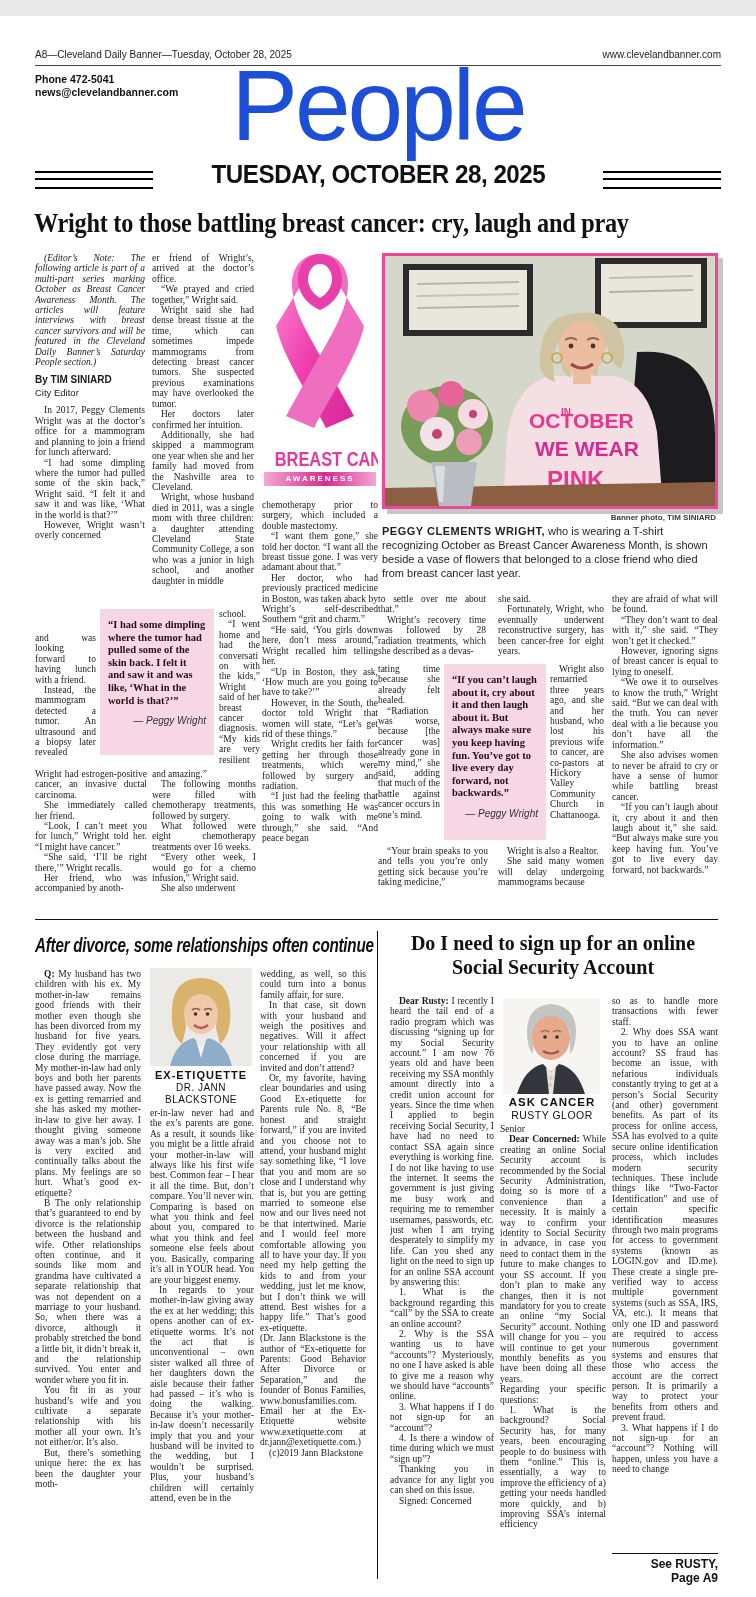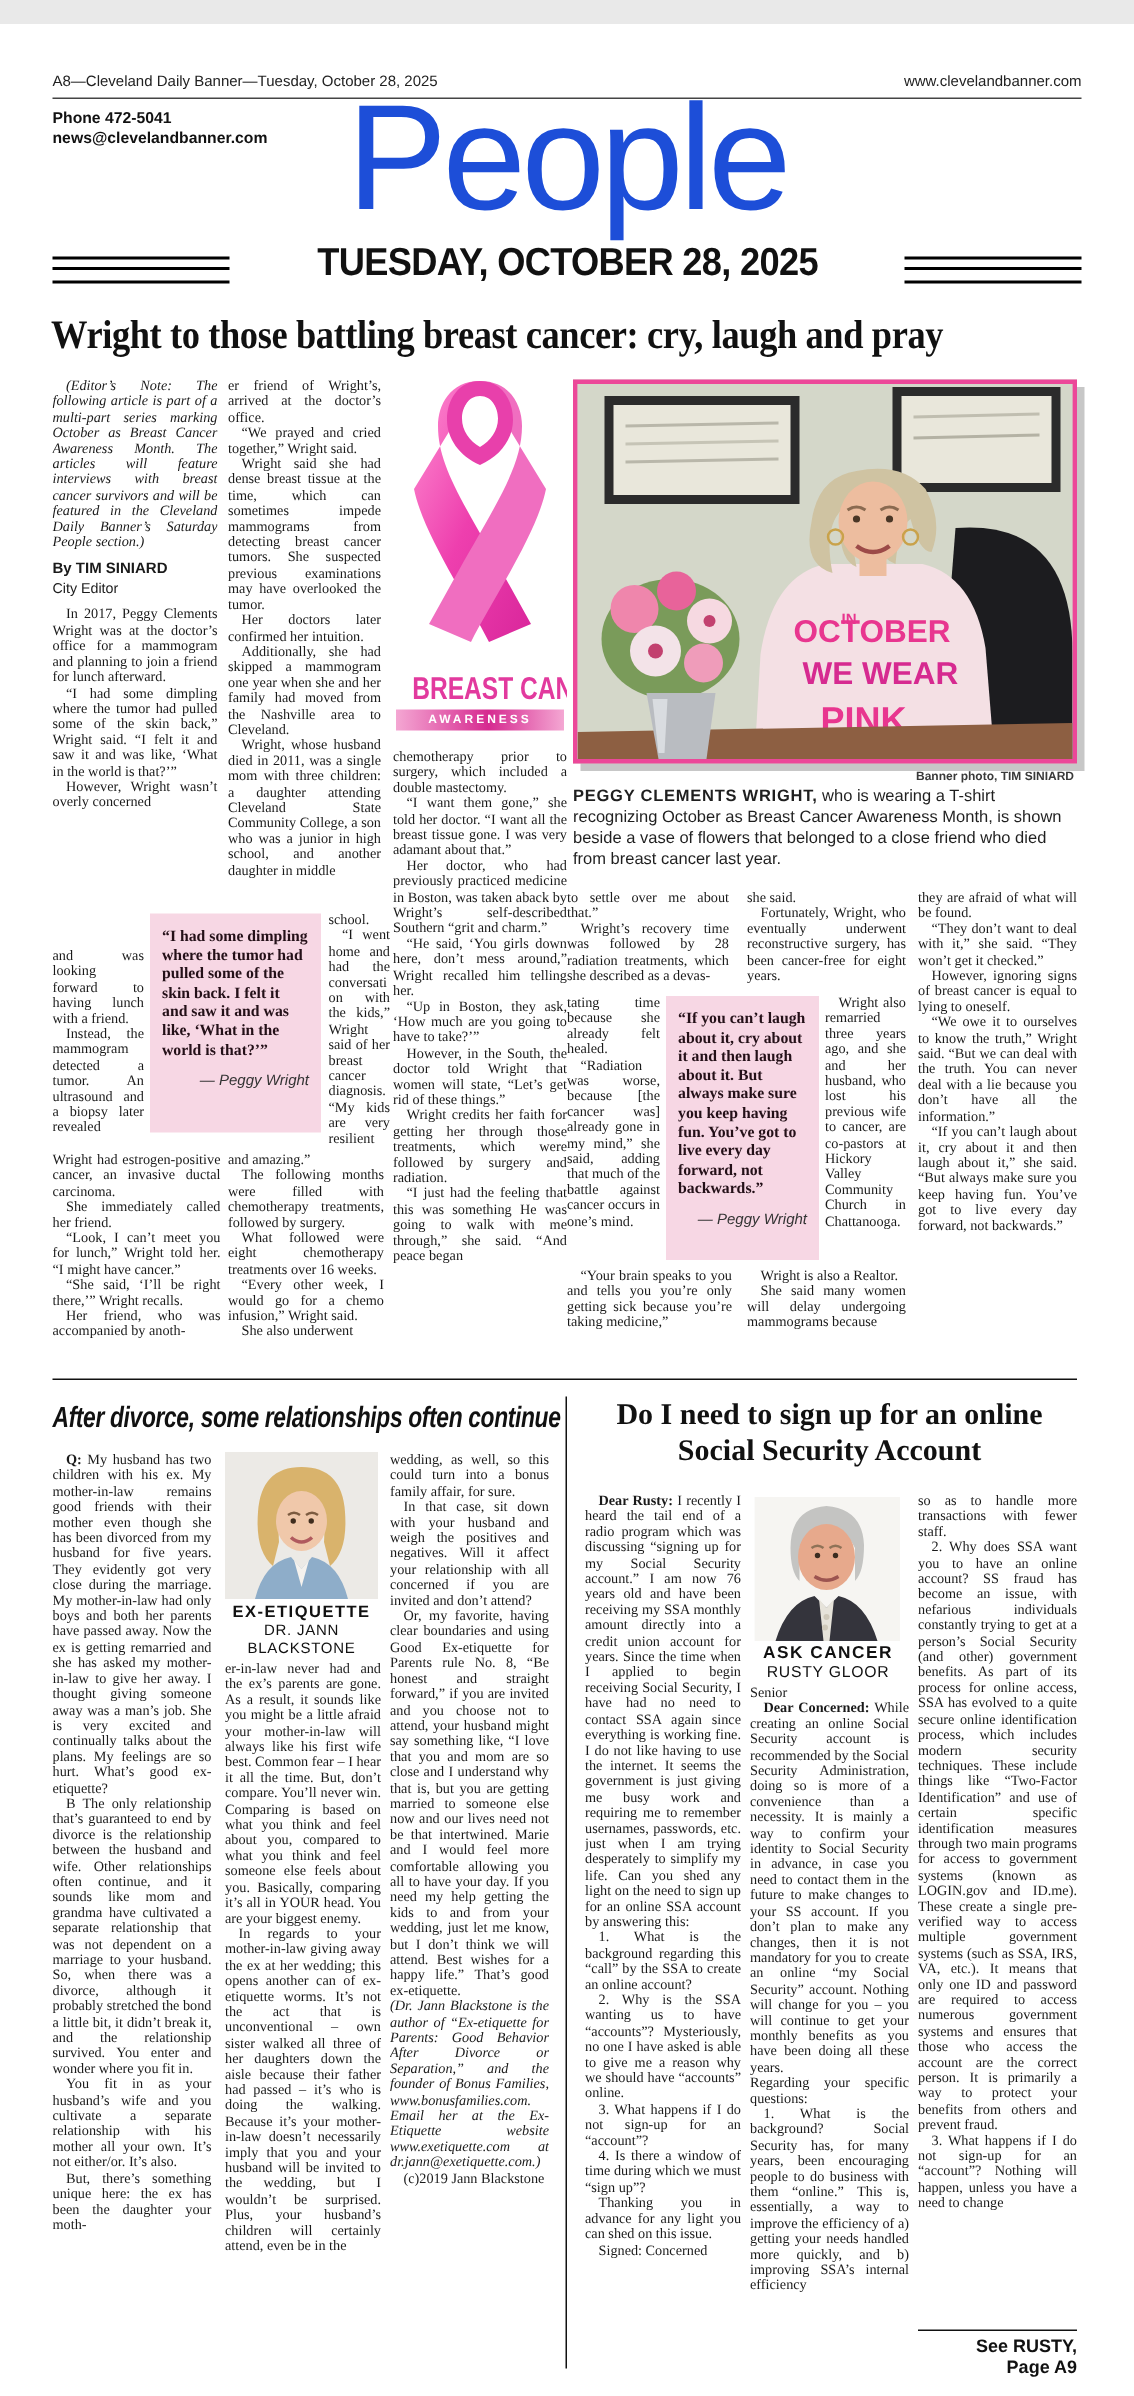--- a/index.html
+++ b/index.html
@@ -71,21 +71,21 @@
   .dhead{top:917px;left:35px;width:430px;white-space:nowrap;}
   .dhead span{display:inline-block;transform:scaleX(0.78);transform-origin:left center;
         font:italic bold 19.5px/24px "Liberation Sans",sans-serif;letter-spacing:-0.3px;color:#111;}
   .dc1{top:953px;left:35px;width:106px;height:608px;}
   .dphoto{top:952px;left:150px;width:102px;height:98px;background:#ececec;}
   .dcap{top:1053px;left:140px;width:122px;text-align:center;color:#111;}
   .dcap .lab{font:bold 11px/13px "Liberation Sans",sans-serif;letter-spacing:1px;}
   .dcap .nm{font:10px/12px "Liberation Sans",sans-serif;letter-spacing:0.5px;}
   .dc2{top:1092px;left:150px;width:104px;height:470px;}
   .dc3{top:953px;left:260px;width:106px;height:608px;}
-  .bio p{font-style:italic;}
+  .bio p{}
   .lead{font-weight:bold;}
   
   .rhead{top:915px;left:388px;width:330px;text-align:center;
          font:bold 20px/24px "Liberation Serif",serif;color:#111;}
   .rc1{top:980px;left:390px;width:104px;height:600px;}
   .rphoto{top:982px;left:503px;width:97px;height:96px;background:#fbfbfb;}
   .rcap{top:1080px;left:492px;width:120px;text-align:center;color:#111;}
   .rcap .lab{font:bold 11.5px/13px "Liberation Sans",sans-serif;letter-spacing:1px;}
   .rcap .nm{font:10.5px/12px "Liberation Sans",sans-serif;letter-spacing:0.5px;}
   .rc2{top:1108px;left:500px;width:106px;height:472px;}
@@ -270,20 +270,21 @@
     </div>
   <div class="abs bt c5bot">
       <p>Wright is also a Realtor.</p>
       <p>She said many women will delay undergoing mammograms because</p>
     </div>
   <div class="abs bt c6 cont">
       <p>they are afraid of what will be found.</p>
       <p>“They don’t want to deal with it,” she said. “They won’t get it checked.”</p>
       <p>However, ignoring signs of breast cancer is equal to lying to oneself.</p>
       <p>“We owe it to ourselves to know the truth,” Wright said. “But we can deal with the truth. You can never deal with a lie because you don’t have all the information.”</p>
+      <p>She also advises women to never be afraid to cry or have a sense of humor while battling breast cancer.</p>
       <p>“If you can’t laugh about it, cry about it and then laugh about it,” she said. “But always make sure you keep having fun. You’ve got to live every day forward, not backwards.”</p>
     </div>
 
   <div class="abs midrule"></div>
   <div class="abs vrule"></div>
 
   <div class="abs dhead">
     <span>After divorce, some relationships often continue</span>
   </div>
   <div class="abs bt dc1">

